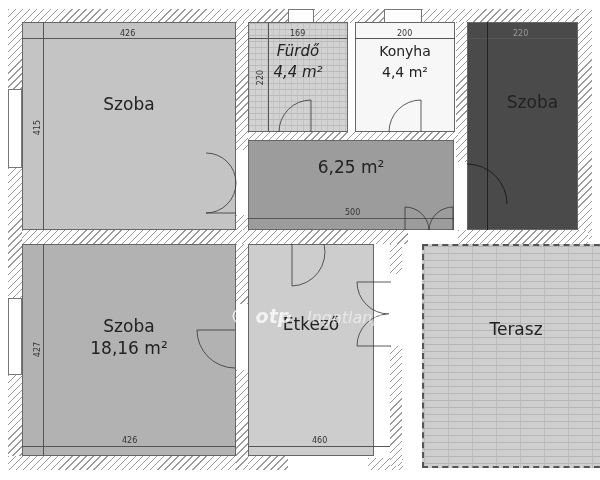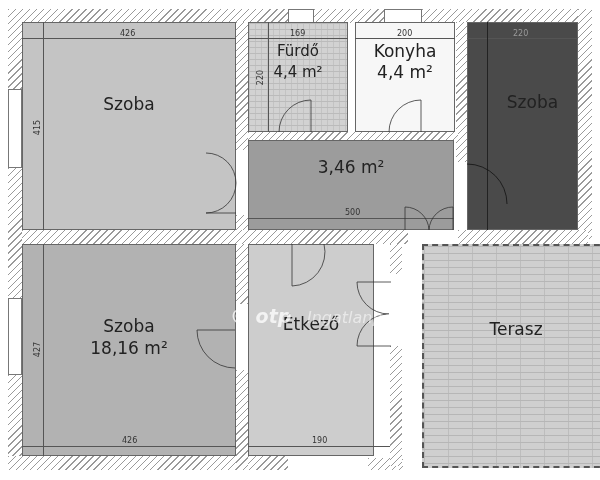--- a/index.html
+++ b/index.html
@@ -22,20 +22,21 @@
   .dim { position: absolute; font-size: 8px; color: #333; }
   .dim-line-h { position: absolute; height: 0; border-top: 1px solid #555; }
   .dim-line-v { position: absolute; width: 0; border-left: 1px solid #555; }
   .vtext { transform: rotate(-90deg); transform-origin: center; }
   .door { position: absolute; }
   .tiles {
     background-image:
       linear-gradient(#bbbbbb 1px, transparent 1px),
       linear-gradient(90deg, #c3c3c3 1px, transparent 1px);
     background-size: 6px 6px, 6px 6px;
+    font-style: italic;
   }
   .bricks {
     background-color: #cfcfcf;
     background-image:
       linear-gradient(#b6b6b6 1px, transparent 1px),
       linear-gradient(90deg, #bdbdbd 1px, transparent 1px);
     background-size: 24px 7px, 24px 7px;
   }
   .watermark {
     position: absolute; left: 230px; top: 305px; color: rgba(255,255,255,0.75);
@@ -90,40 +91,40 @@
       <div>Fürdő</div>
       <div>4,4 m²</div>
     </div>
   </div>
   <div class="dim-line-h" style="left:248px;top:38px;width:100px;"></div>
   <div class="dim" style="left:290px;top:29px;">169</div>
   <div class="dim-line-v" style="left:268px;top:22px;height:110px;"></div>
   <div class="dim vtext" style="left:253px;top:73px;">220</div>
 
   <div class="room" style="left:355px;top:22px;width:100px;height:110px;background:#f7f7f7;">
-    <div class="label" style="top:18px;font-size:17px;line-height:21px;">
+    <div class="label" style="top:18px;font-size:14px;line-height:21px;">
       <div>Konyha</div>
       <div>4,4 m²</div>
     </div>
   </div>
   <div class="dim-line-h" style="left:355px;top:38px;width:100px;"></div>
   <div class="dim" style="left:397px;top:29px;">200</div>
 
   <div class="room" style="left:467px;top:22px;width:111px;height:208px;background:#4a4a4a;">
     <div class="label" style="top:68px;left:20px;">
       <div>Szoba</div>
     </div>
   </div>
   <div class="dim-line-h" style="left:467px;top:38px;width:111px;"></div>
   <div class="dim" style="left:513px;top:29px;color:#999;">220</div>
   <div class="dim-line-v" style="left:487px;top:22px;height:208px;border-color:#222;"></div>
 
   <div class="room" style="left:248px;top:140px;width:206px;height:90px;background:#9c9c9c;">
     <div class="label" style="top:15px;">
-      <div>3,46 m²</div>
+      <div>6,25 m²</div>
     </div>
   </div>
   <div class="dim-line-h" style="left:248px;top:218px;width:206px;"></div>
   <div class="dim" style="left:345px;top:208px;">500</div>
 
   <div class="room" style="left:22px;top:244px;width:214px;height:212px;background:#b2b2b2;">
     <div class="label" style="top:70px;">
       <div>Szoba</div>
       <div>18,16 m²</div>
     </div>
@@ -132,21 +133,21 @@
   <div class="dim" style="left:122px;top:436px;">426</div>
   <div class="dim-line-v" style="left:43px;top:244px;height:212px;"></div>
   <div class="dim vtext" style="left:30px;top:345px;">427</div>
 
   <div class="room" style="left:248px;top:244px;width:126px;height:212px;background:#cdcdcd;padding-left:24px;">
     <div class="label" style="top:68px;">
       <div>Étkező</div>
     </div>
   </div>
   <div class="dim-line-h" style="left:248px;top:446px;width:142px;"></div>
-  <div class="dim" style="left:312px;top:436px;">190</div>
+  <div class="dim" style="left:312px;top:436px;">460</div>
 
   <div class="room bricks" style="left:402px;top:244px;width:188px;height:224px;border:2px dashed #555;margin-left:20px;">
     <div class="label" style="top:72px;">
       <div>Terasz</div>
     </div>
   </div>
 
   <svg class="door" style="left:200px;top:148px;" width="40" height="70" viewBox="0 0 40 70">
     <path d="M36 35 A30 30 0 0 0 6 5 M36 35 A30 30 0 0 1 6 65 M6 65 L36 65" fill="none" stroke="#333" stroke-width="0.8"></path>
   </svg>

